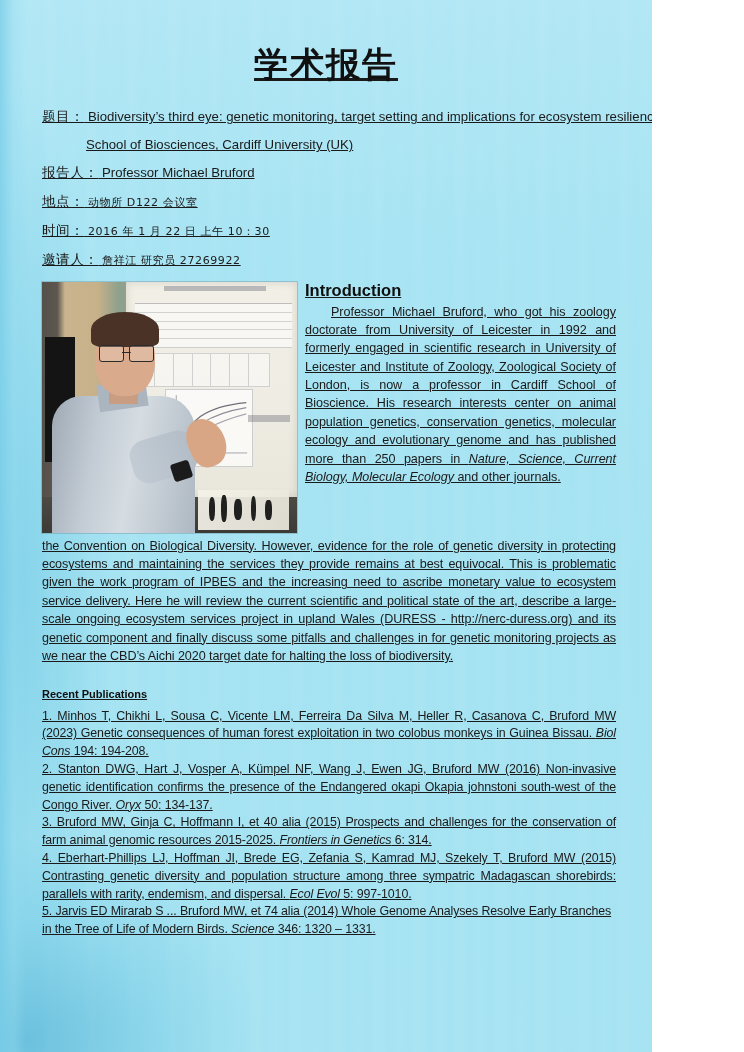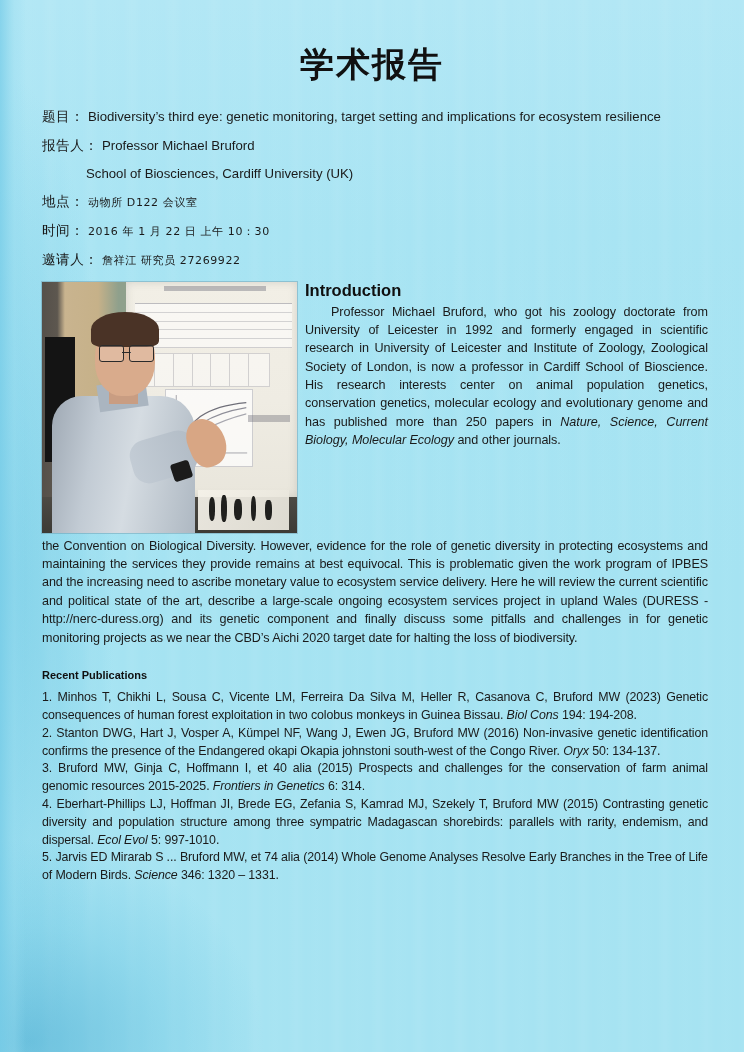--- a/index.html
+++ b/index.html
@@ -8,36 +8,37 @@
   }
   body {
     width: 744px;
     height: 1052px;
     font-family: "Liberation Sans", sans-serif;
     color: #1a1a1a;
     overflow: hidden;
   }
   .poster {
     position: relative;
-    width: 744px;
+    width: 652px;
     height: 1052px;
     box-sizing: border-box;
     background:
       
       radial-gradient(ellipse 300px 260px at 4% 99%, rgba(60,165,205,0.55) 0%, rgba(90,190,222,0.30) 45%, rgba(165,227,242,0) 78%),
       radial-gradient(ellipse 150px 700px at 1% 55%, rgba(80,185,220,0.42) 0%, rgba(165,227,242,0) 72%),
       
       repeating-linear-gradient(90deg,
         rgba(255,255,255,0.00) 0px,
         rgba(255,255,255,0.05) 9px,
         rgba(255,255,255,0.00) 19px,
         rgba(200,240,250,0.05) 29px,
         rgba(255,255,255,0.00) 41px),
       linear-gradient(180deg, #b2e7f5 0%, #a8e4f3 22%, #a5e3f2 55%, #a6e3f2 100%);
     overflow: hidden;
+    text-decoration: underline;
   }
   .poster::before {
     
     content: "";
     position: absolute;
     left: 0; top: 0; bottom: 0;
     width: 26px;
     background: linear-gradient(90deg, rgba(120,205,232,0.75) 0%, rgba(150,220,240,0.35) 55%, rgba(165,227,242,0) 100%);
     pointer-events: none;
   }
@@ -280,27 +281,27 @@
 
   <h1 class="main-title">学术报告</h1>
 
   <div class="meta">
 
     <div class="meta-row">
       <span class="meta-label">题目：</span>
       <span class="meta-val">Biodiversity’s third eye: genetic monitoring, target setting and implications for ecosystem resilience</span>
     </div>
 
+    <div class="meta-row indent">
+      <span class="meta-val">School of Biosciences, Cardiff University (UK)</span>
+    </div>
+
     <div class="meta-row">
       <span class="meta-label">报告人：</span>
       <span class="meta-val">Professor Michael Bruford</span>
-    </div>
-
-    <div class="meta-row indent">
-      <span class="meta-val">School of Biosciences, Cardiff University (UK)</span>
     </div>
 
     <div class="meta-row cn">
       <span class="meta-label">地点：</span>
       <span class="meta-val">动物所 D122 会议室</span>
     </div>
 
     <div class="meta-row cn">
       <span class="meta-label">时间：</span>
       <span class="meta-val">2016 年 1 月 22 日  上午 10：30</span>

